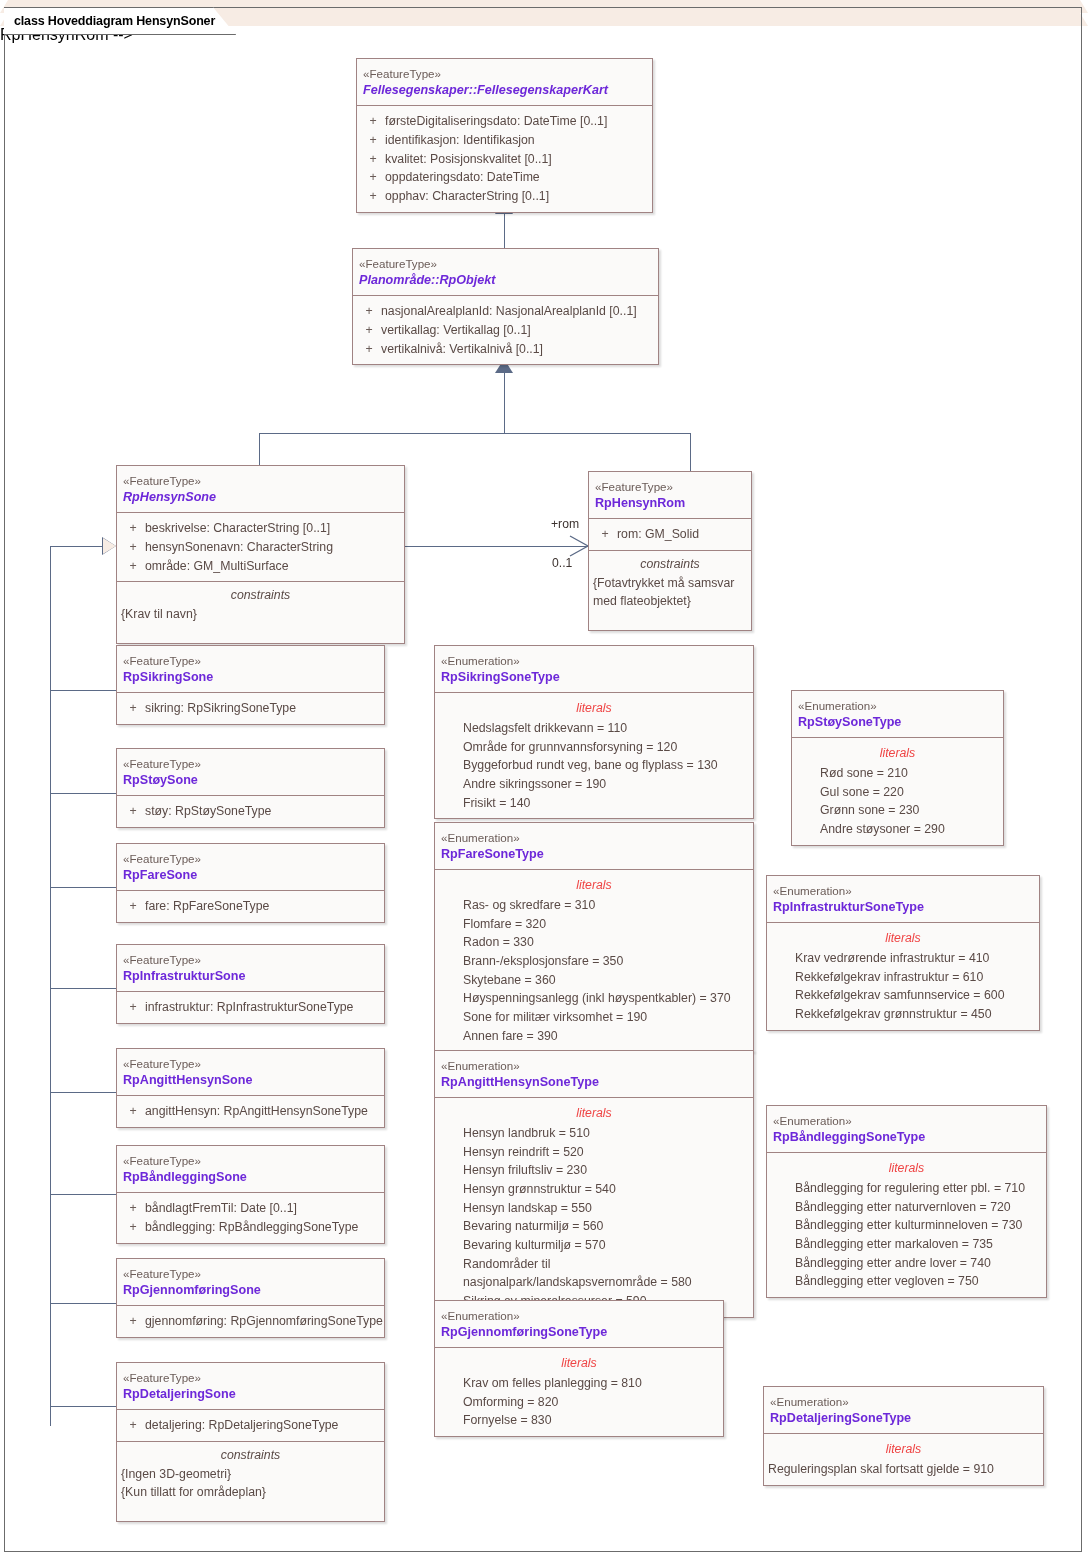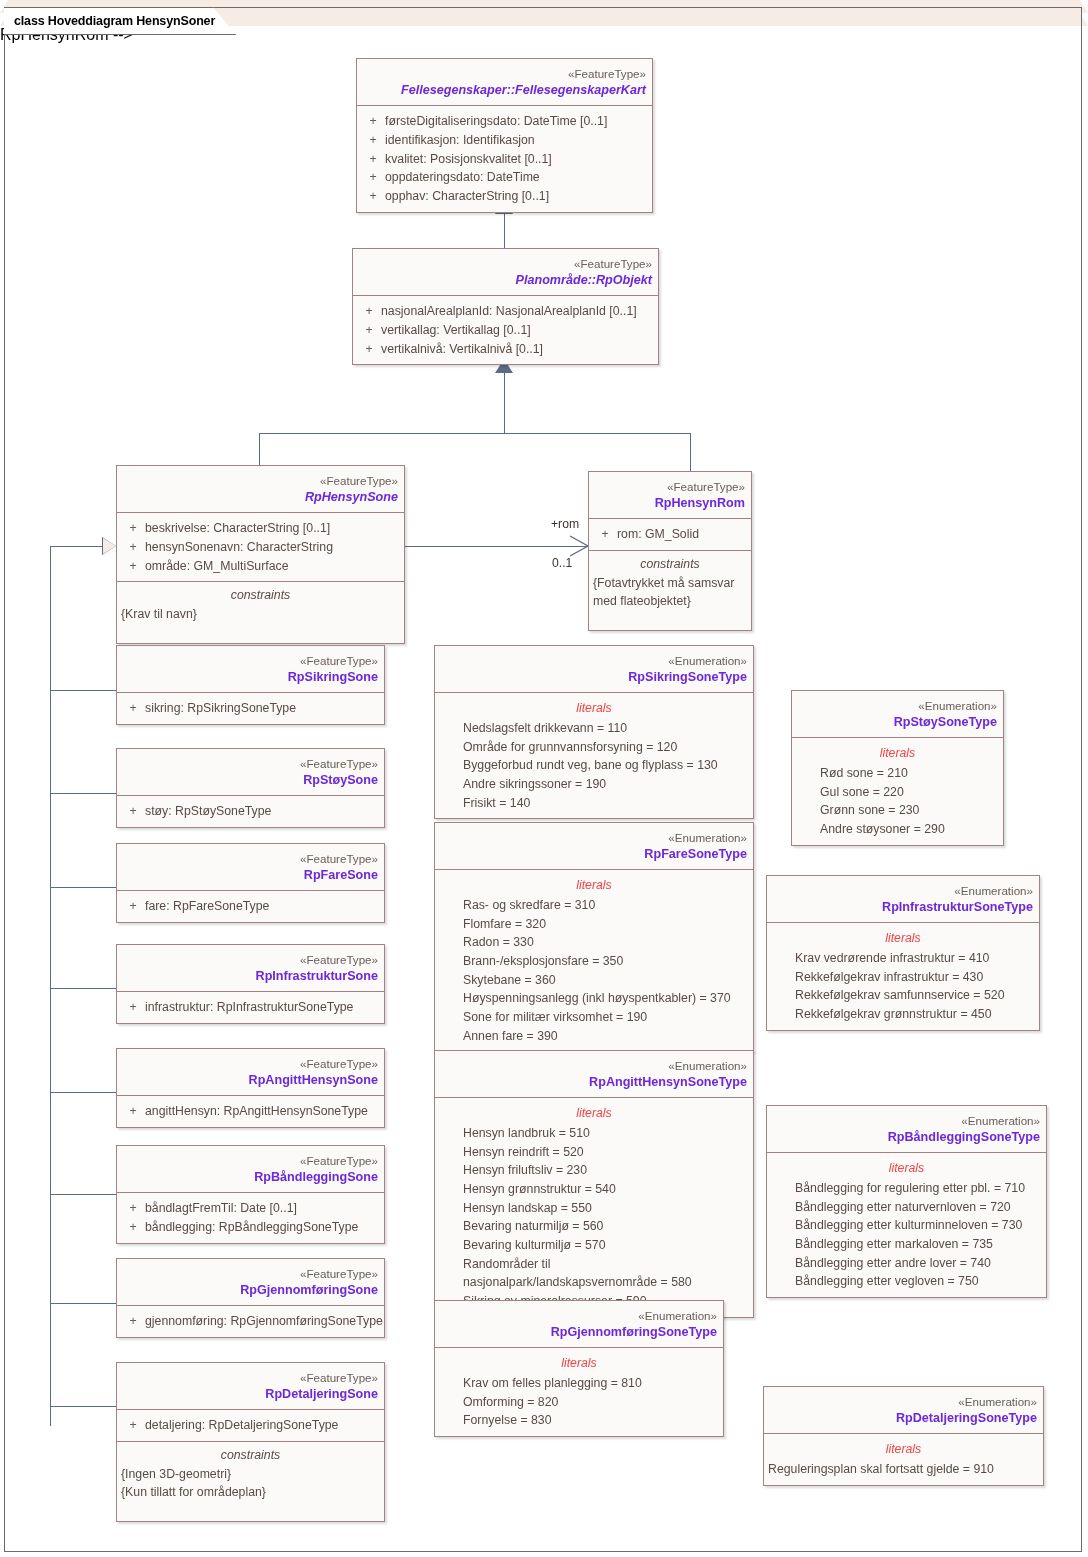--- a/index.html
+++ b/index.html
@@ -48,21 +48,21 @@
     position:absolute;
     box-sizing:border-box;
     border:1px solid #a08383;
     background:#fbfaf9;
     box-shadow:2px 2px 2px rgba(0,0,0,0.14);
     color:#5a4a46;
     font-size:12.3px;
   }
   .uml .hdr{
     padding:7px 6px 7px 6px;
-    text-align:right;
+    text-align:left;
     line-height:1.34;
   }
   .stereo{
     display:block;
     font-size:11.6px;
     color:#6a5b57;
   }
   .cname{
     display:block;
     font-weight:bold;
@@ -516,22 +516,22 @@
 
   
   <div class="uml" style="left:766px; top:875px; width:274px;">
     <div class="hdr">
       <span class="stereo">«Enumeration»</span>
       <span class="cname">RpInfrastrukturSoneType</span>
     </div>
     <div class="compartment">
       <div class="lit-hdr">literals</div>
       <div class="lit lit-pad">Krav vedrørende infrastruktur = 410</div>
-      <div class="lit lit-pad">Rekkefølgekrav infrastruktur = 430</div>
-      <div class="lit lit-pad">Rekkefølgekrav samfunnservice = 520</div>
+      <div class="lit lit-pad">Rekkefølgekrav infrastruktur = 610</div>
+      <div class="lit lit-pad">Rekkefølgekrav samfunnservice = 600</div>
       <div class="lit lit-pad">Rekkefølgekrav grønnstruktur = 450</div>
     </div>
   </div>
 
   
   <div class="uml" style="left:766px; top:1105px; width:281px;">
     <div class="hdr">
       <span class="stereo">«Enumeration»</span>
       <span class="cname">RpBåndleggingSoneType</span>
     </div>

